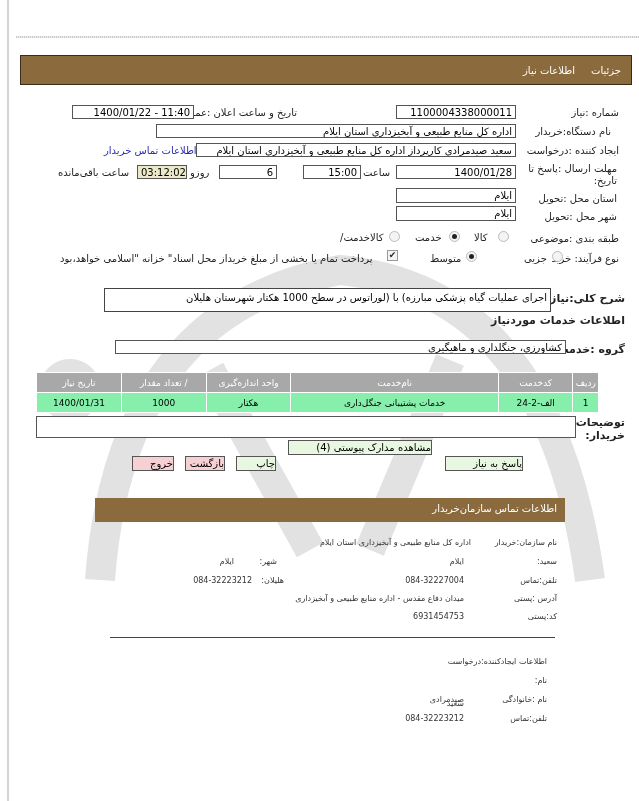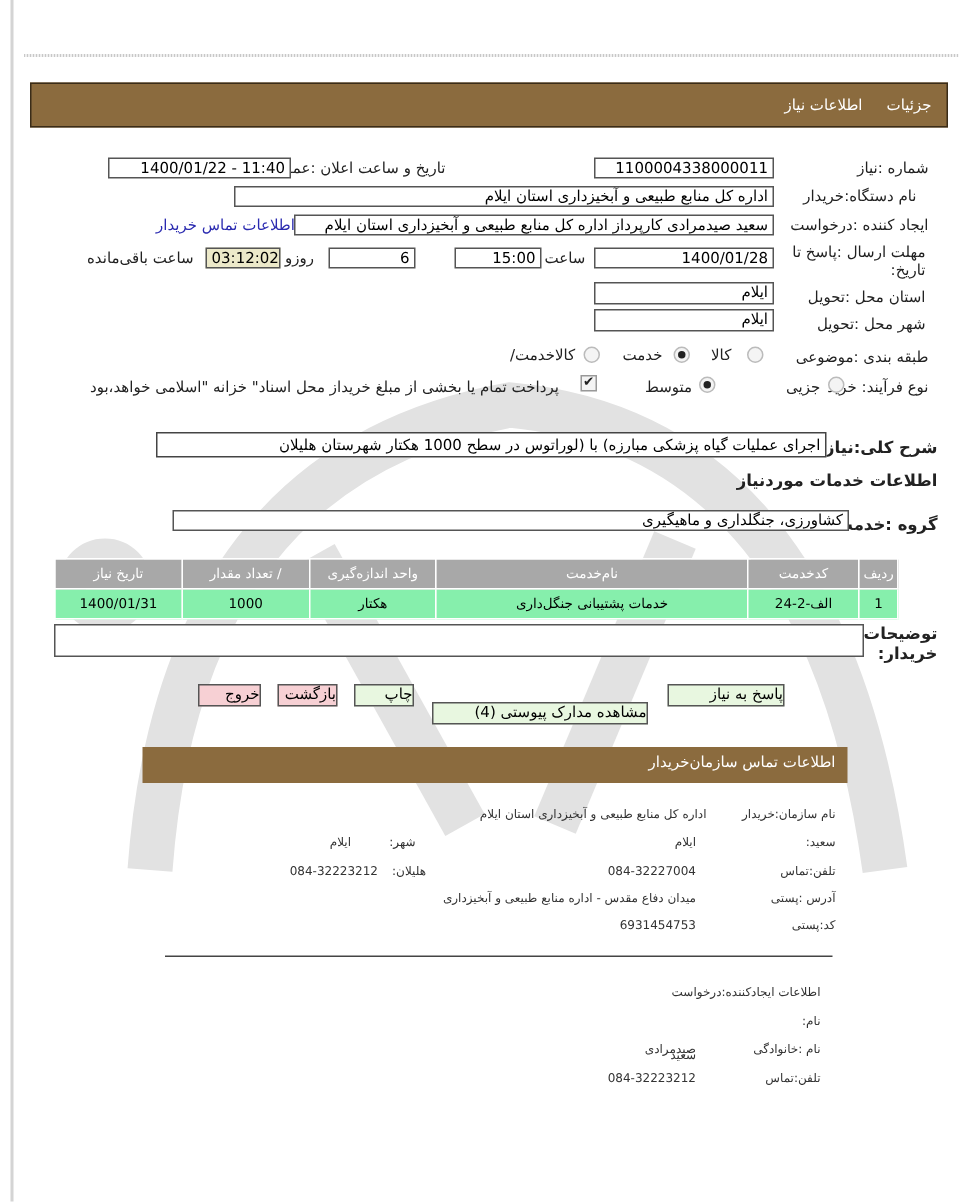--- a/index.html
+++ b/index.html
@@ -98,21 +98,21 @@
 
 <span class="lbl" style="right:20px;top:253px;">نوع فرآیند: خرید</span>
 <div class="radio" style="left:552px;top:251px;"></div>
 <span class="lbl" style="left:524px;top:253px;">جزیی</span>
 <div class="radio on" style="left:466px;top:251px;"></div>
 <span class="lbl" style="left:430px;top:253px;">متوسط</span>
 <div class="check" style="left:387px;top:250px;">✔</div>
 <span class="lbl" style="left:60px;top:253px;direction:rtl;">پرداخت تمام یا بخشی از مبلغ خریداز محل اسناد" خزانه "اسلامی خواهد،بود</span>
 
 <span class="lbl bold" style="right:14px;top:292px;font-size:11px;">شرح کلی:نیاز</span>
-<div class="box rtl" style="left:104px;top:288px;width:447px;height:17px;line-height:18px;border-color:#444;">اجرای عملیات گیاه پزشکی مبارزه) با (لوراتوس در سطح 1000 هکتار شهرستان هلیلان</div>
+<div class="box rtl" style="left:104px;top:288px;width:447px;height:24px;line-height:18px;border-color:#444;">اجرای عملیات گیاه پزشکی مبارزه) با (لوراتوس در سطح 1000 هکتار شهرستان هلیلان</div>
 <span class="lbl bold" style="right:14px;top:314px;font-size:11px;">اطلاعات خدمات موردنیاز</span>
 <span class="lbl bold" style="right:14px;top:343px;font-size:11px;">گروه :خدمت</span>
 <div class="box rtl" style="left:115px;top:340px;width:451px;">کشاورزی، جنگلداری و ماهیگیری</div>
 
 <table class="svc">
   <thead>
     <tr>
       <th style="width:22px;">ردیف</th>
       <th style="width:70px;">کدخدمت</th>
       <th style="width:200px;">نام‌خدمت</th>
@@ -131,21 +131,21 @@
       <td>1400/01/31</td>
     </tr>
   </tbody>
 </table>
 
 <span class="lbl bold" style="right:14px;top:416px;font-size:11px;">توضیحات</span>
 <span class="lbl bold" style="right:14px;top:429px;font-size:11px;">:خریدار</span>
 <div class="box rtl" style="left:36px;top:416px;width:540px;height:22px;"></div>
 
 <div class="btn green" style="left:445px;top:456px;width:78px;">پاسخ به نیاز</div>
-<div class="btn green" style="left:288px;top:468px;width:144px;">مشاهده مدارک پیوستی (4)</div>
+<div class="btn green" style="left:288px;top:440px;width:144px;">مشاهده مدارک پیوستی (4)</div>
 <div class="btn green" style="left:236px;top:456px;width:40px;">چاپ</div>
 <div class="btn red" style="left:185px;top:456px;width:40px;">بازگشت</div>
 <div class="btn red" style="left:132px;top:456px;width:42px;">خروج</div>
 
 <div class="contact-bar">
   <span>اطلاعات تماس سازمان‌خریدار</span>
 </div>
 
 <span class="lbl small" style="right:82px;top:538px;">نام سازمان:خریدار</span>
 <span class="lbl small" style="right:168px;top:538px;">اداره کل منابع طبیعی و آبخیزداری استان ایلام</span>

